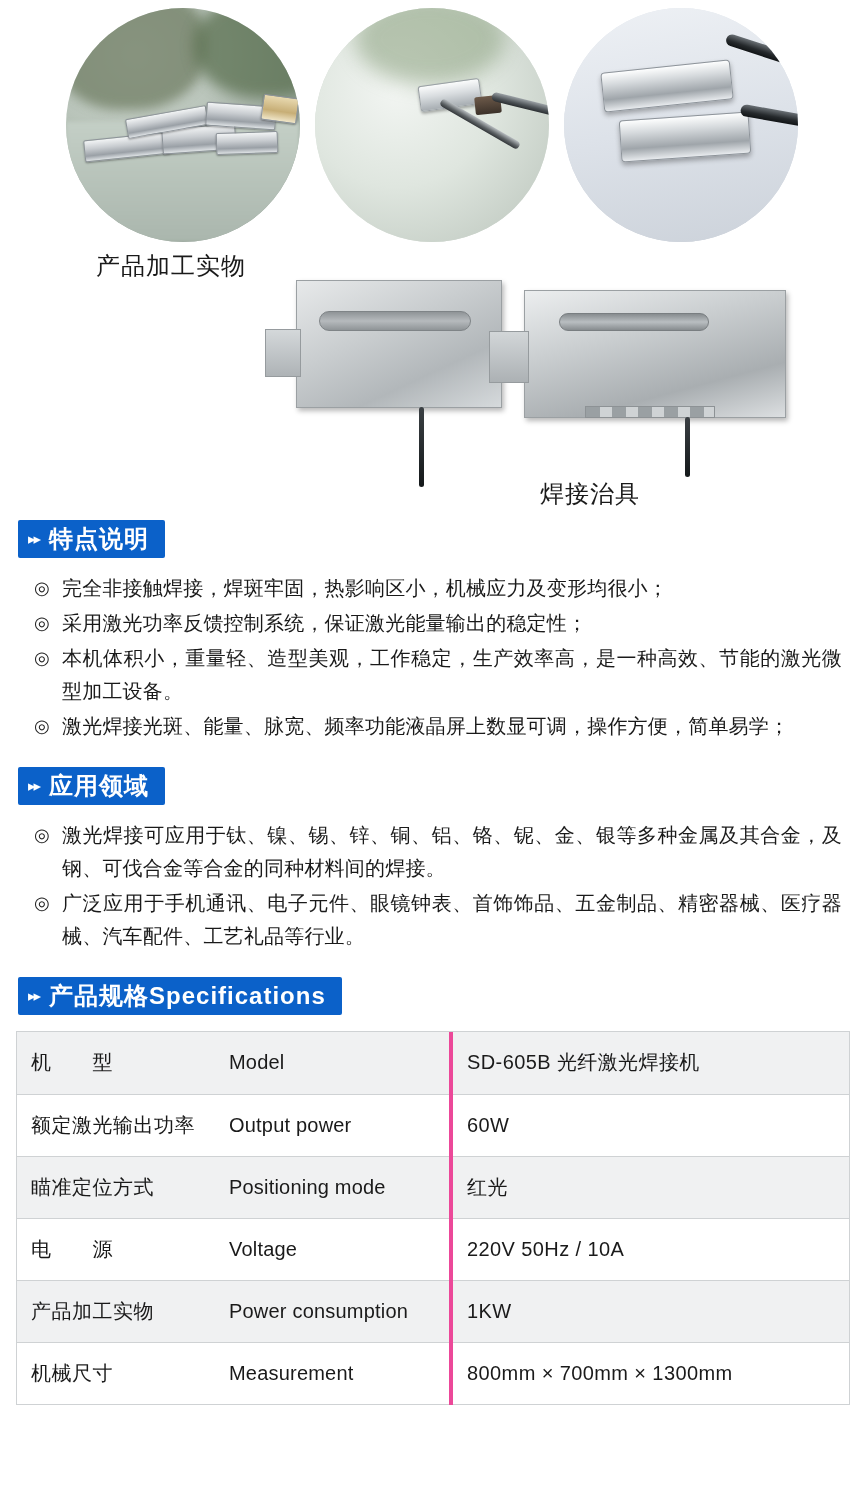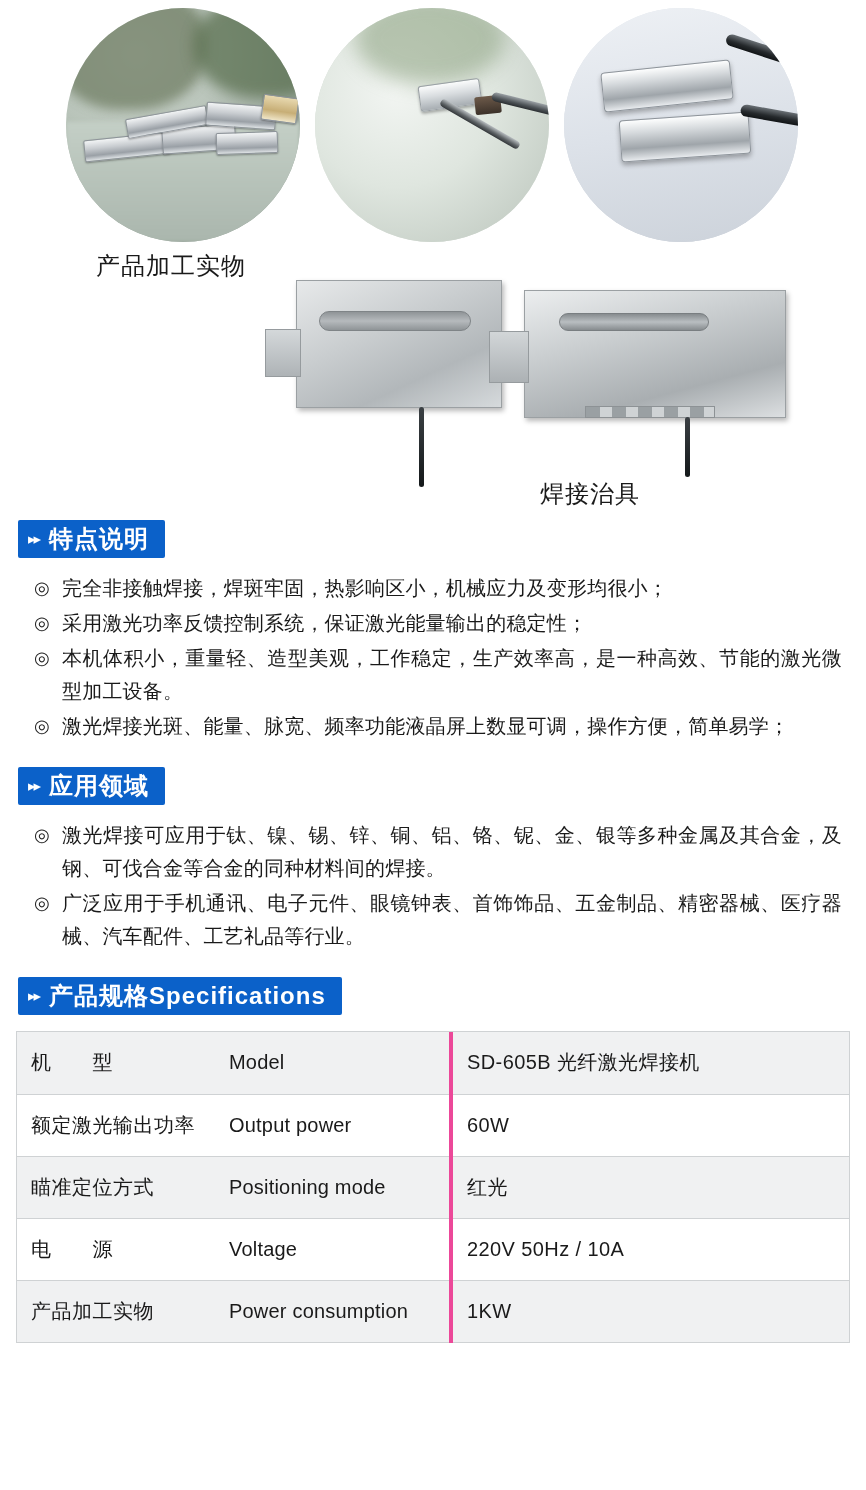--- a/index.html
+++ b/index.html
@@ -382,18 +382,23 @@
       <tr>
         <td class="cn">电　　源</td>
         <td class="en">Voltage</td>
         <td class="val">220V   50Hz / 10A</td>
       </tr>
       <tr>
         <td class="cn">产品加工实物</td>
         <td class="en">Power consumption</td>
         <td class="val">1KW</td>
       </tr>
+      <tr>
+        <td class="cn">机械尺寸</td>
+        <td class="en">Measurement</td>
+        <td class="val">800mm × 700mm × 1300mm</td>
+      </tr>
     </tbody>
   </table>
 </div>
 
 
 
 
 </body></html>

